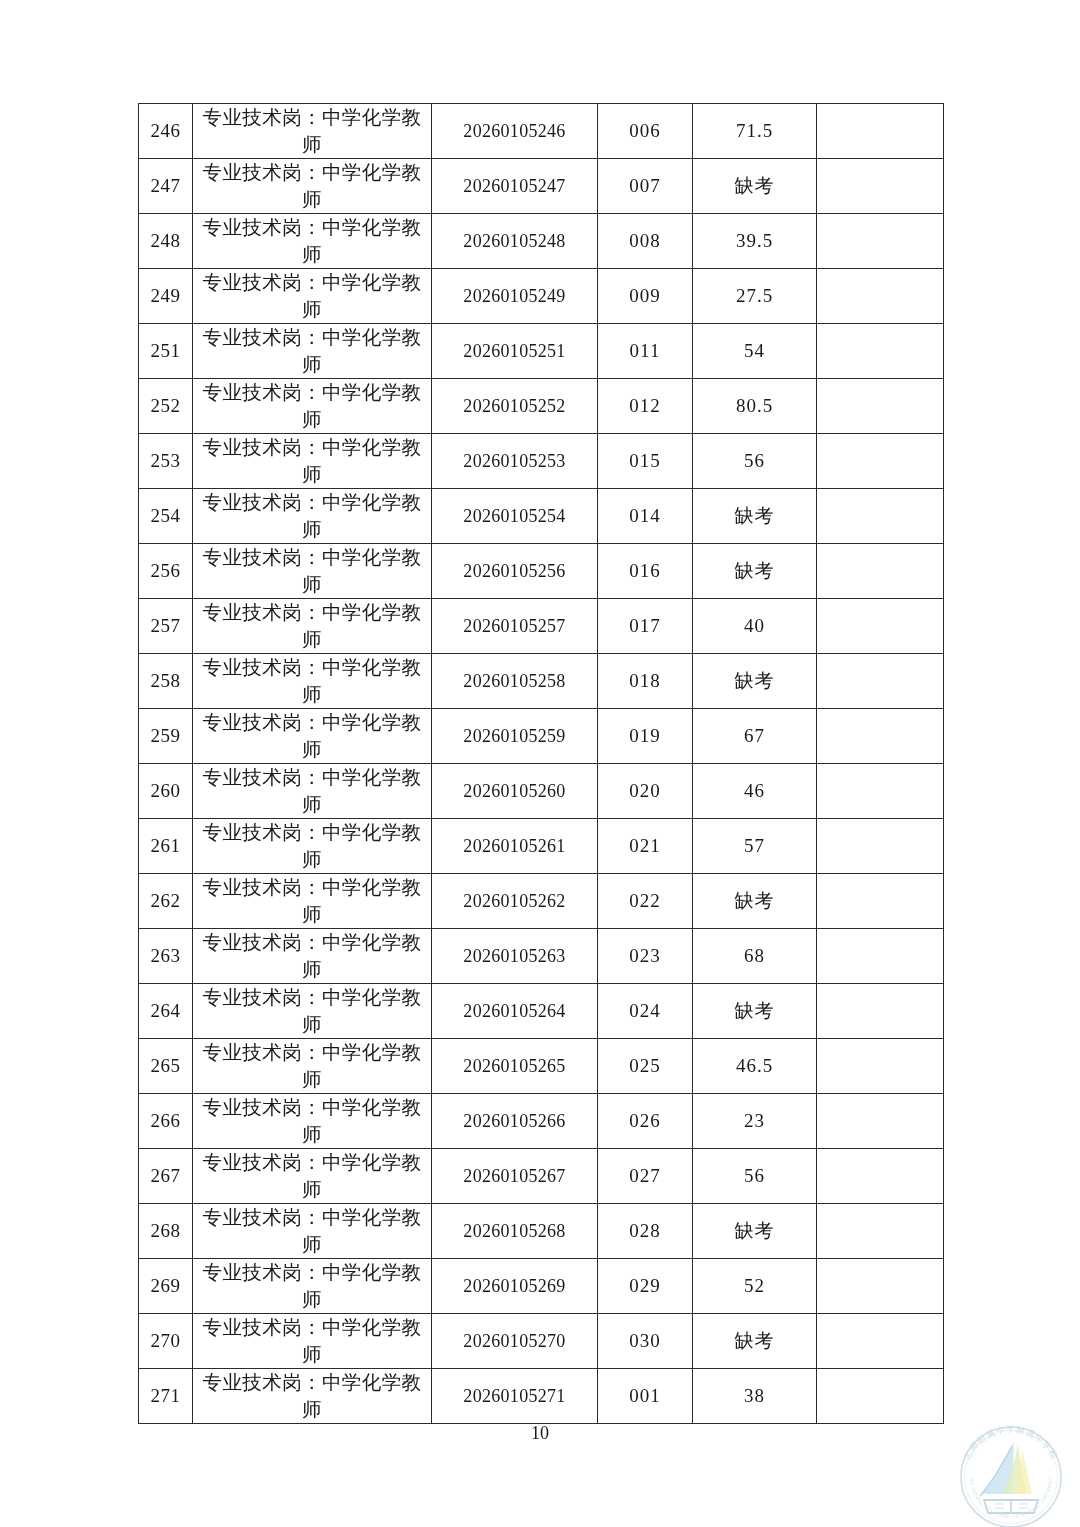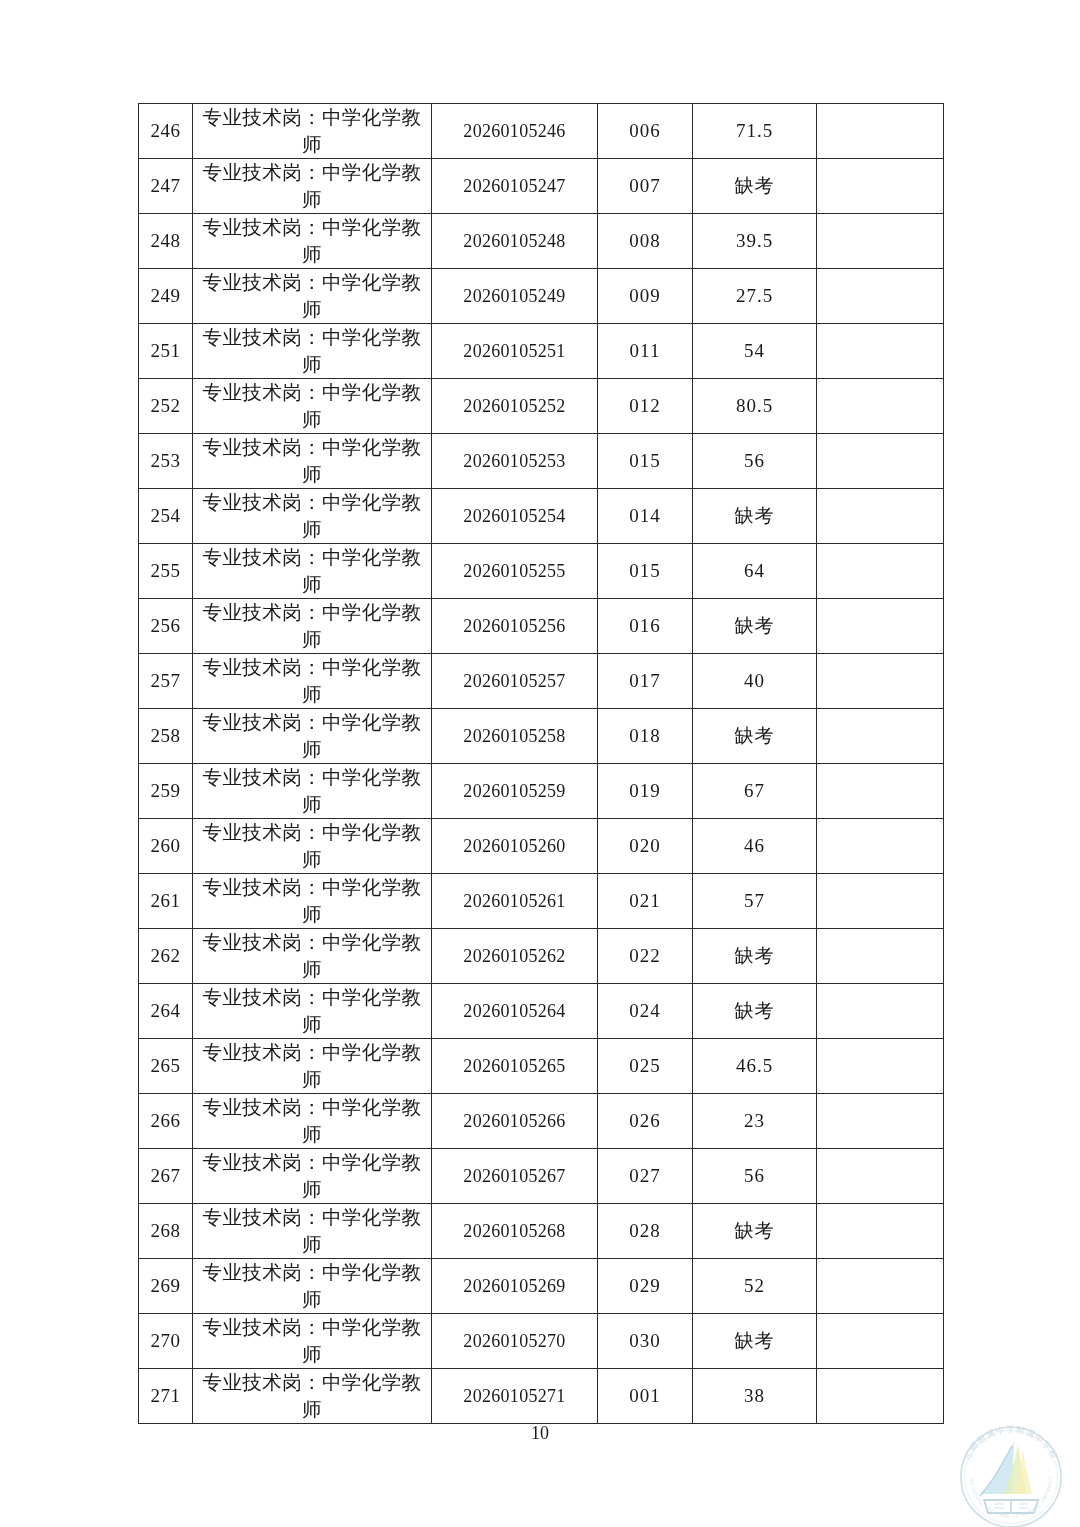--- a/index.html
+++ b/index.html
@@ -145,28 +145,20 @@
         </tr>
         <tr>
           <td class="col-seq">254</td>
           <td class="col-post">专业技术岗：中学化学教师</td>
           <td class="col-id">20260105254</td>
           <td class="col-seat">014</td>
           <td class="col-score">缺考</td>
           <td class="col-note"></td>
         </tr>
         <tr>
-          <td class="col-seq">255</td>
-          <td class="col-post">专业技术岗：中学化学教师</td>
-          <td class="col-id">20260105255</td>
-          <td class="col-seat">015</td>
-          <td class="col-score">64</td>
-          <td class="col-note"></td>
-        </tr>
-        <tr>
           <td class="col-seq">256</td>
           <td class="col-post">专业技术岗：中学化学教师</td>
           <td class="col-id">20260105256</td>
           <td class="col-seat">016</td>
           <td class="col-score">缺考</td>
           <td class="col-note"></td>
         </tr>
         <tr>
           <td class="col-seq">257</td>
           <td class="col-post">专业技术岗：中学化学教师</td>
@@ -206,20 +198,28 @@
           <td class="col-seat">021</td>
           <td class="col-score">57</td>
           <td class="col-note"></td>
         </tr>
         <tr>
           <td class="col-seq">262</td>
           <td class="col-post">专业技术岗：中学化学教师</td>
           <td class="col-id">20260105262</td>
           <td class="col-seat">022</td>
           <td class="col-score">缺考</td>
+          <td class="col-note"></td>
+        </tr>
+        <tr>
+          <td class="col-seq">263</td>
+          <td class="col-post">专业技术岗：中学化学教师</td>
+          <td class="col-id">20260105263</td>
+          <td class="col-seat">023</td>
+          <td class="col-score">68</td>
           <td class="col-note"></td>
         </tr>
         <tr>
           <td class="col-seq">264</td>
           <td class="col-post">专业技术岗：中学化学教师</td>
           <td class="col-id">20260105264</td>
           <td class="col-seat">024</td>
           <td class="col-score">缺考</td>
           <td class="col-note"></td>
         </tr>

